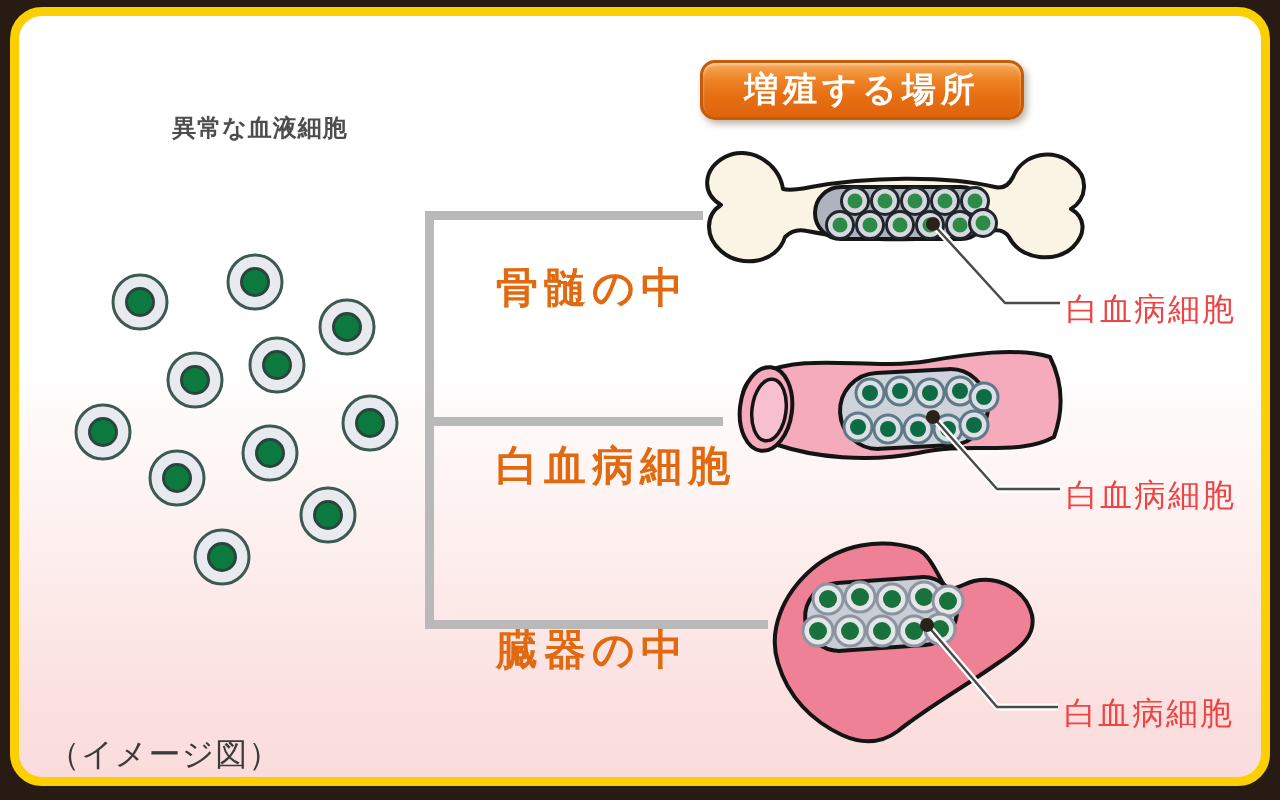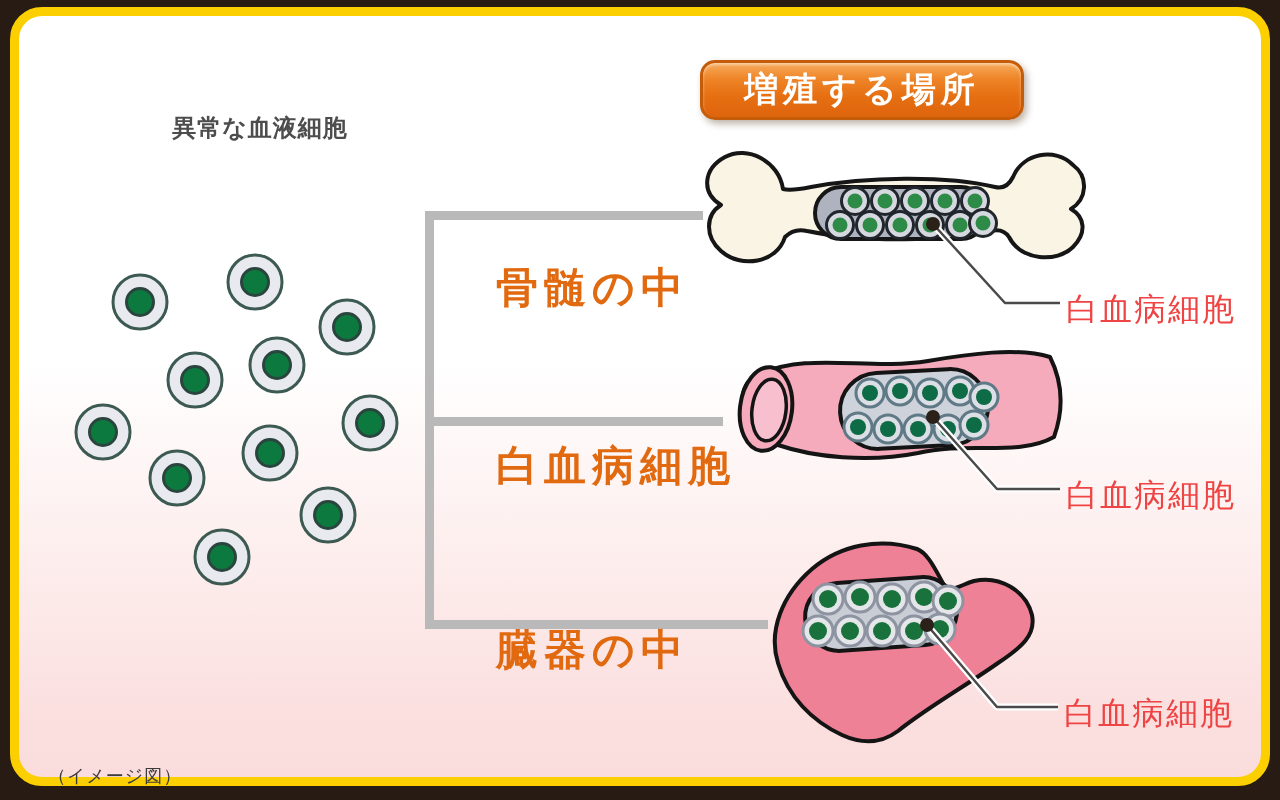--- a/index.html
+++ b/index.html
@@ -58,21 +58,21 @@
   
   .overlay{position:absolute;left:0;top:0;width:1280px;height:800px;pointer-events:none;}
 
   
   .cell-label{
     position:absolute;color:#ef4444;font-size:32px;letter-spacing:2px;white-space:nowrap;
   }
   .cl-1{left:1066px;top:288px;} .cl-2{left:1066px;top:474px;} .cl-3{left:1064px;top:692px;}
 
   
-  .note{position:absolute;left:48px;top:764px;color:#3b3b3b;font-size:18px;letter-spacing:1px;}
+  .note{position:absolute;left:48px;top:733px;color:#3b3b3b;font-size:32px;letter-spacing:1px;}
 </style>
 </head>
 <body>
 
 <div class="stage">
 
   <div class="frame"></div>
 
   <div class="conn conn-v"></div>
   <div class="conn conn-h1"></div>

